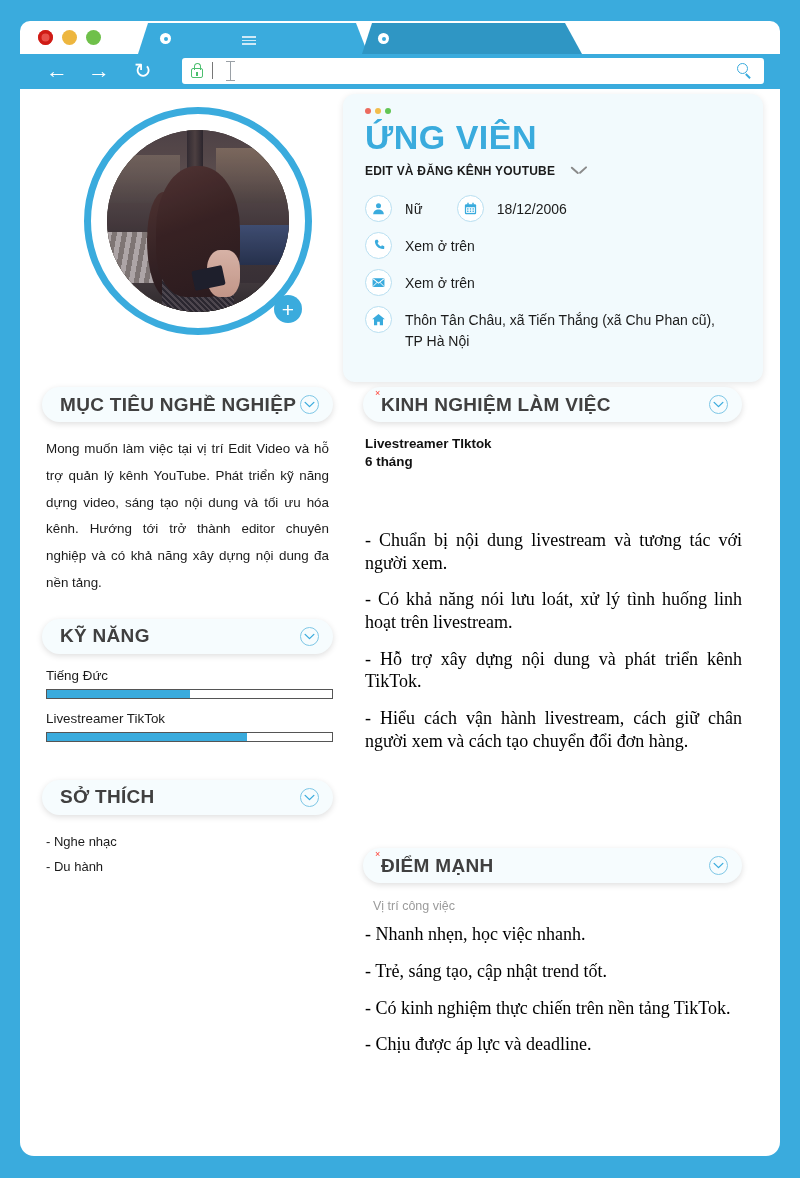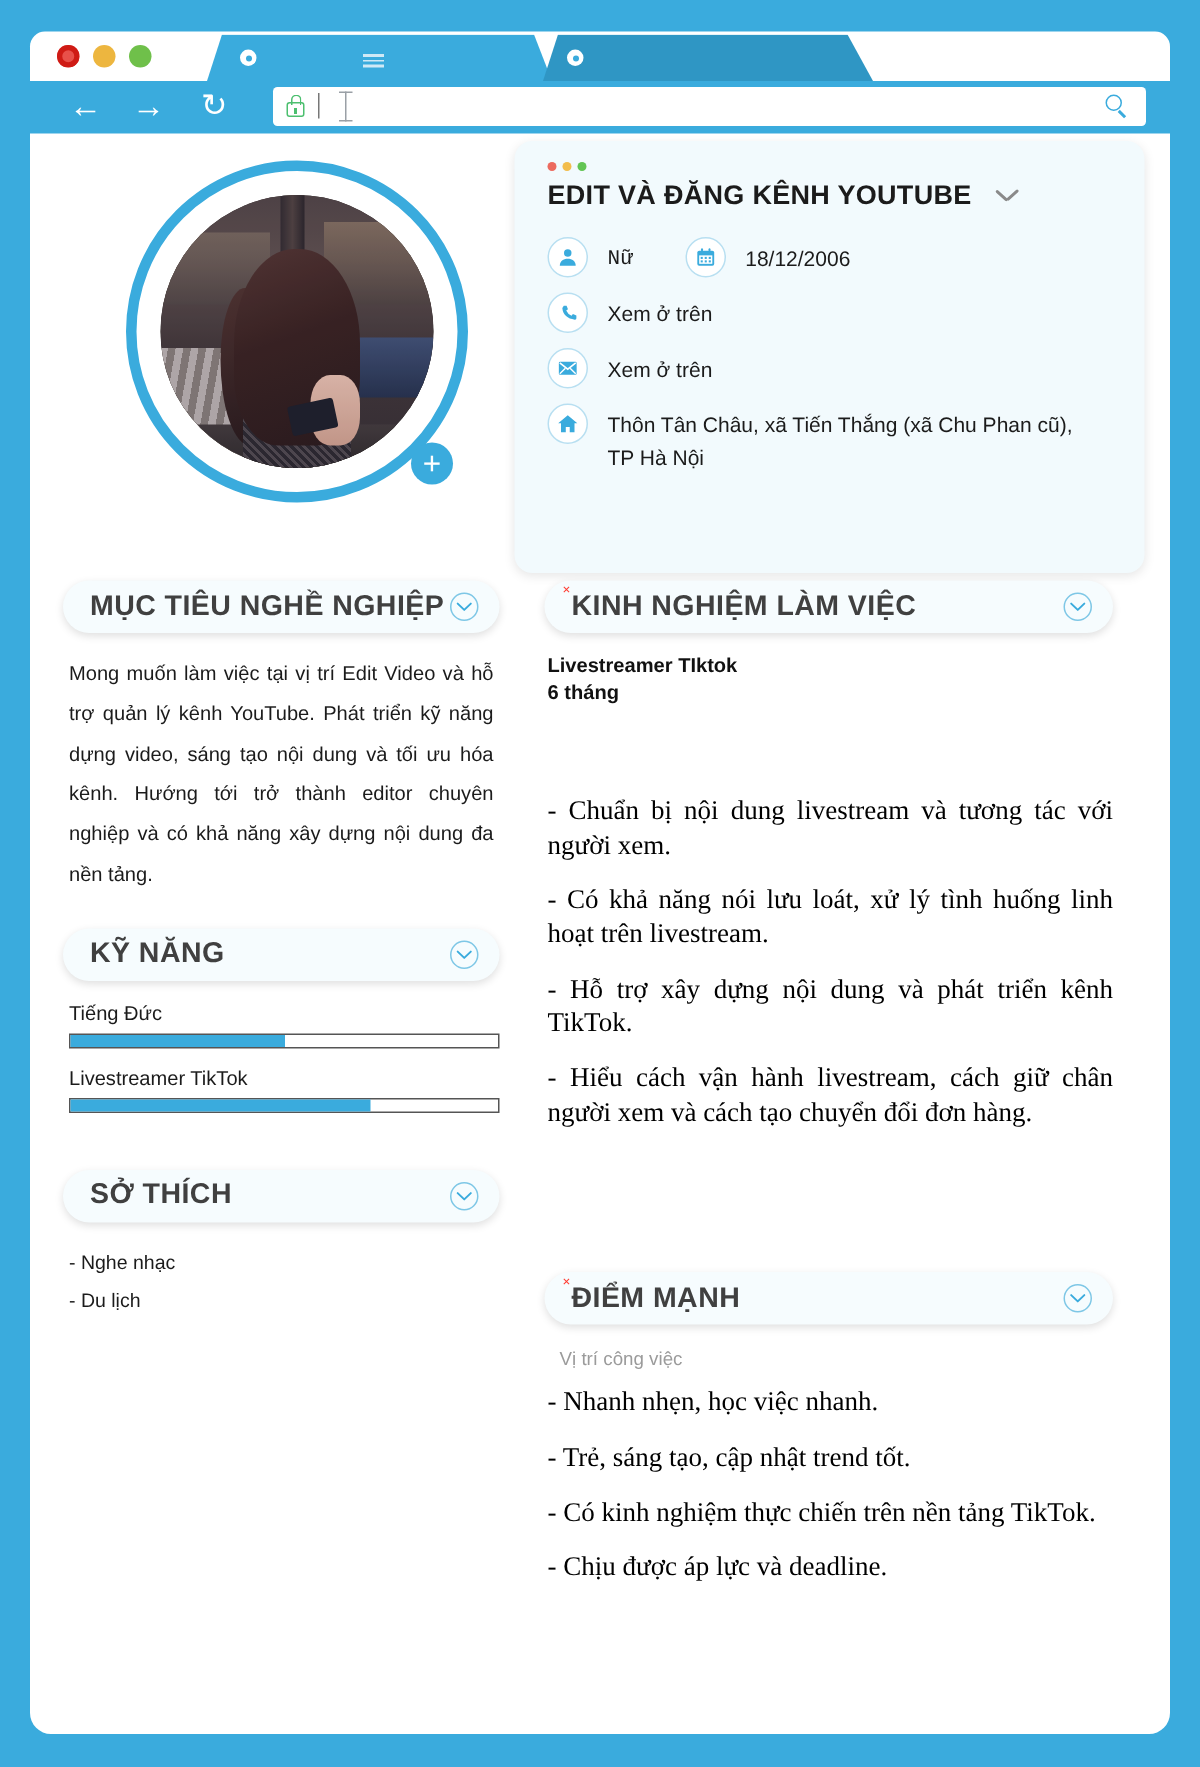--- a/index.html
+++ b/index.html
@@ -199,21 +199,21 @@
   }
   .card-dots { display: flex; gap: 4px; margin-bottom: 6px; }
   .card-dots i { width: 6px; height: 6px; border-radius: 50%; display: block; }
   .cd-r { background: #ec6a5e; } .cd-y { background: #f2bd4c; } .cd-g { background: #62c554; }
 
   .cv-title {
     color: #3aabdd; font-size: 34px; font-weight: 700; letter-spacing: .5px;
     line-height: 1.05; margin-bottom: 8px;
   }
   .cv-subrow { display: flex; align-items: center; gap: 16px; margin-bottom: 17px; }
-  .cv-sub { color: #1b1b1b; font-size: 18px; font-weight: 700; letter-spacing: .2px; }
+  .cv-sub { color: #1b1b1b; font-size: 12px; font-weight: 700; letter-spacing: .2px; }
   .chev-gray {
     width: 15px; height: 9px; position: relative;
   }
   .chev-gray::before, .chev-gray::after {
     content: ""; position: absolute; top: 0; width: 9.5px; height: 2.3px;
     background: #8a8a8a; border-radius: 2px;
   }
   .chev-gray::before { left: 0; transform: rotate(42deg); transform-origin: left center; }
   .chev-gray::after  { right: 0; transform: rotate(-42deg); transform-origin: right center; }
 
@@ -358,20 +358,21 @@
         <div class="avatar-plus">+</div>
       </div>
 
       <div class="info-card">
         <div class="card-dots">
           <i class="cd-r"></i>
             <i class="cd-y"></i>
             <i class="cd-g"></i>
         </div>
 
+        <div class="cv-title">ỨNG VIÊN</div>
 
         <div class="cv-subrow">
           <span class="cv-sub">EDIT VÀ ĐĂNG KÊNH YOUTUBE</span>
           <span class="chev-gray"></span>
         </div>
 
         <div class="info-row">
           <span class="info-inline">
             <span class="ic">
               <svg width="15" height="15" viewBox="0 0 24 24" fill="#3aabdd">
@@ -476,21 +477,21 @@
 
         <div class="pill">
           <span class="pill-title">SỞ THÍCH</span>
           <span class="chev-circle">
             <svg width="11" height="7" viewBox="0 0 12 8" fill="none">
               <path d="M1 1.6 6 6.4l5-4.8" stroke="#3aabdd" stroke-width="1.5" stroke-linecap="round" stroke-linejoin="round"></path>
             </svg>
           </span>
         </div>
         <div class="hobby">- Nghe nhạc</div>
-        <div class="hobby">- Du lịch</div>
+        <div class="hobby">- Du hành</div>
       </div>
 
       <div class="col-right">
 
         <div class="pill">
           <span class="pill-red-x">×</span>
           <span class="pill-title">KINH NGHIỆM LÀM VIỆC</span>
           <span class="chev-circle">
             <svg width="11" height="7" viewBox="0 0 12 8" fill="none">
               <path d="M1 1.6 6 6.4l5-4.8" stroke="#3aabdd" stroke-width="1.5" stroke-linecap="round" stroke-linejoin="round"></path>

